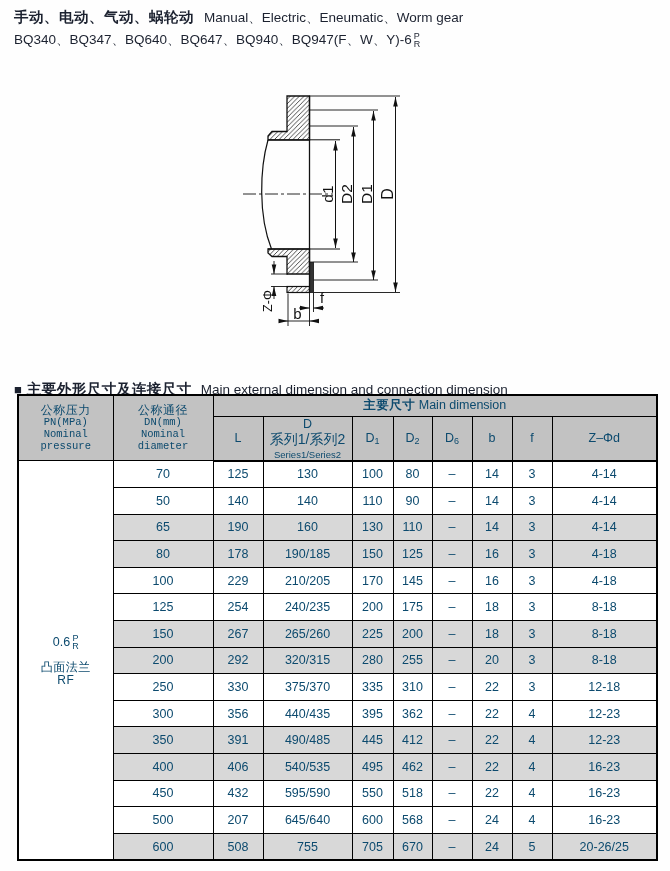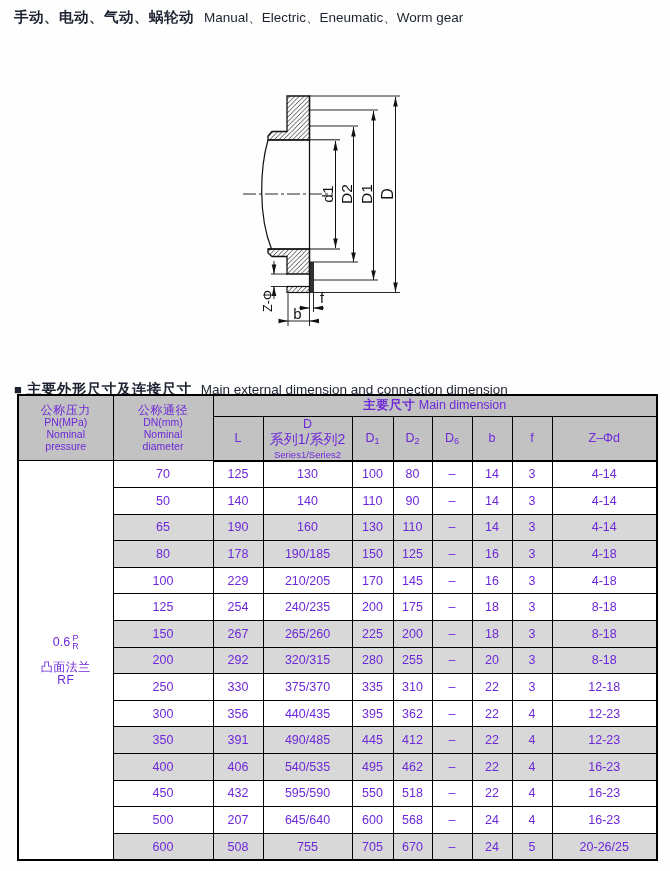--- a/index.html
+++ b/index.html
@@ -17,50 +17,56 @@
   
   .sect{position:absolute;left:14px;top:380px;font-size:14px;white-space:nowrap;}
   .sect .sq{font-size:13px;margin-right:5px;}
   .sect .cn{font-weight:bold;font-size:14.5px;letter-spacing:.5px;}
   .sect .en{font-size:13.5px;margin-left:5px;}
   
   svg.draw{position:absolute;left:0;top:0;pointer-events:none;}
   svg.draw text{font-family:"Liberation Sans","DejaVu Sans",sans-serif;fill:#111;}
   
   table.dim{position:absolute;left:17px;top:394px;width:639px;border-collapse:collapse;
-            table-layout:fixed;font-size:12.5px;color:#6d28d9;}
+            table-layout:fixed;font-size:12.5px;color:#0c4a6e;}
   table.dim td,table.dim th{border:1px solid #000;text-align:center;vertical-align:middle;
             padding:0;font-weight:normal;overflow:hidden;}
   table.dim{border:2px solid #000;}
   thead td,thead th{background:#c2c2c2;}
   thead .grp{height:21px;font-size:12.5px;}
   thead .grp .cn{font-weight:bold;letter-spacing:.5px;}
   thead .sub td{height:42px;}
   thead tr.sub td{border-bottom:2px solid #000;}
   td.hcol{line-height:12px;}
   td.hcol .cjk{font-size:12px;letter-spacing:.5px;}
-  td.hcol .lat{font-size:10.5px;}
+  td.hcol .lat{font-size:10.5px;font-family:Liberation Mono, monospace;}
   td.dcell .cjk{font-size:14px;}
   td.dcell .lat{font-size:9.5px;}
   tbody td{height:25.6px;background:#fff;}
   tbody tr.shaded td{background:#d8d8d8;}
   tbody td.pressure-cell{background:#fff !important;font-size:12px;line-height:14px;}
   .pressure-cell .pv{font-size:12.5px;margin-bottom:10px;}
   .pressure-cell .fl{font-size:12px;line-height:13px;letter-spacing:.5px;}
   sub.h6{font-size:9px;vertical-align:-2px;}
 </style>
 </head>
 <body>
 
 <div class="page">
 
   <div class="hdr">
     <div class="l1">
       <span class="cn">手动、电动、气动、蜗轮动</span>
       <span class="en">Manual、Electric、Eneumatic、Worm gear</span>
+    </div>
+    <div class="l2">
+      <span>BQ340、BQ347、BQ640、BQ647、BQ940、BQ947(F、W、Y)-6</span><span class="stack">
+          <i>P</i>
+          <i>R</i>
+        </span>
     </div>
   </div>
 
   <svg class="draw" width="670" height="345" viewBox="0 0 670 345">
     <defs>
       <pattern id="hatch" patternUnits="userSpaceOnUse" width="4.6" height="4.6">
         <path d="M0,4.6 L4.6,0 M-1.1,1.1 L1.1,-1.1 M3.5,5.7 L5.7,3.5" stroke="#222" stroke-width="0.8"></path>
       </pattern>
       <marker id="arr" markerWidth="10" markerHeight="6" refX="0" refY="3" orient="auto" markerUnits="userSpaceOnUse">
         <path d="M0,3 L-9.5,0.8 L-9.5,5.2 Z" transform="translate(9.5,0) scale(1) translate(-9.5,0)" fill="#111" transform-origin="0 0"></path>

